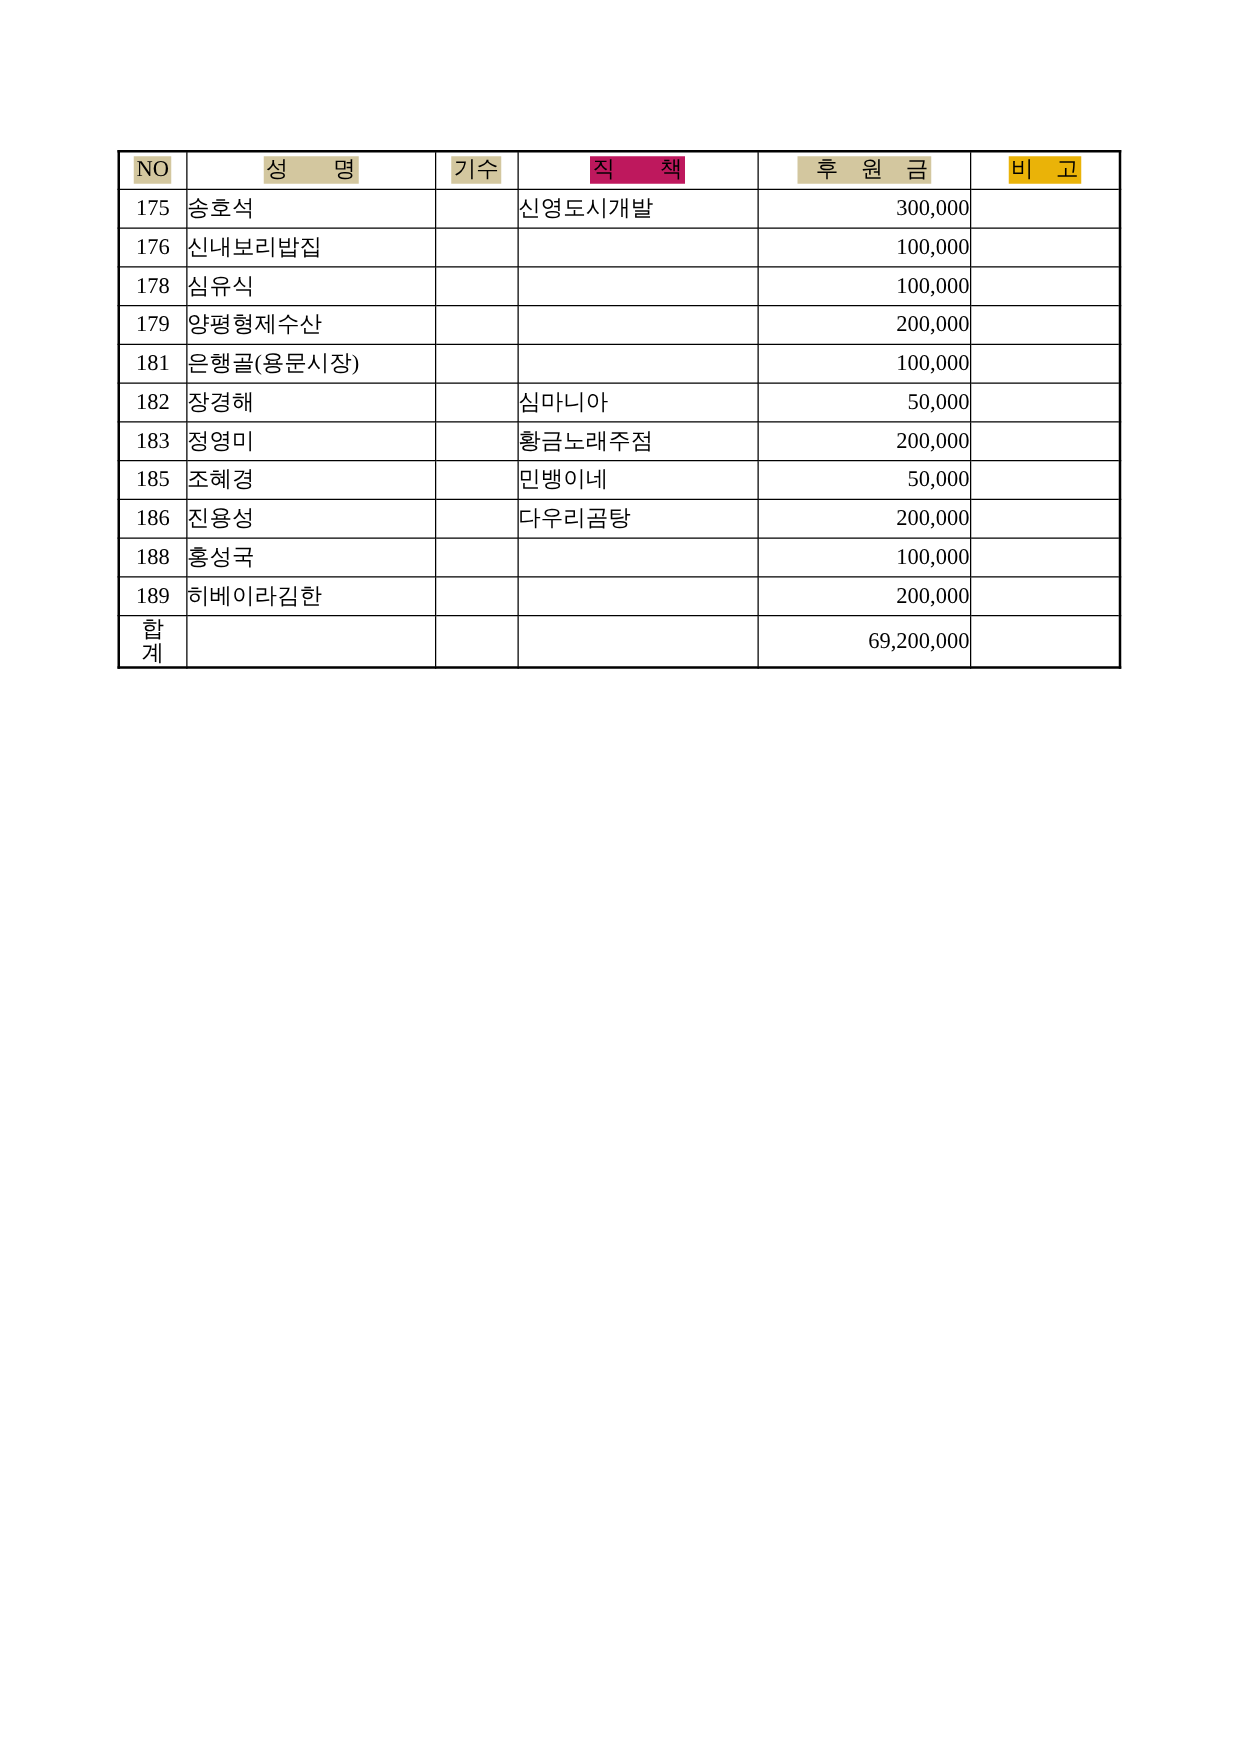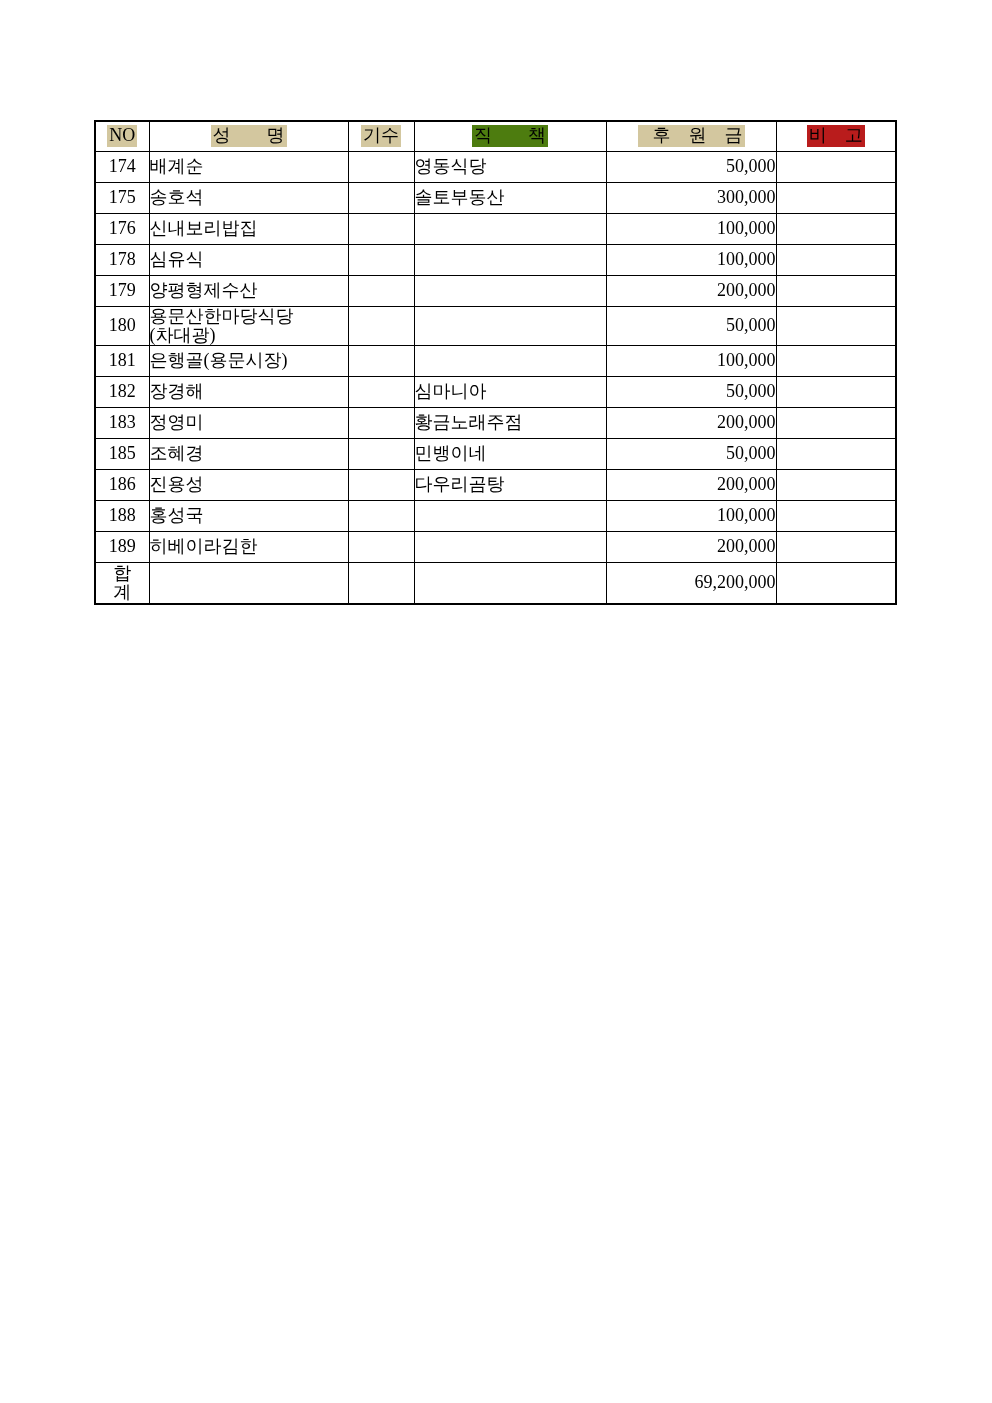--- a/index.html
+++ b/index.html
@@ -86,39 +86,31 @@
       <col style="width:66px">
       <col style="width:192px">
       <col style="width:170px">
       <col style="width:120px">
     </colgroup>
     <thead>
       <tr class="header-row">
         <th><span class="hl" style="background: rgb(211, 199, 159);">NO</span></th>
         <th><span class="hl" style="background: rgb(211, 199, 159);">성　　명</span></th>
         <th><span class="hl" style="background: rgb(211, 199, 159);">기수</span></th>
-        <th><span class="hl" style="background: #4d7c0f;">직　　책</span></th>
+        <th><span class="hl" style="background: #be185d;">직　　책</span></th>
         <th><span class="hl" style="background: rgb(211, 199, 159); padding-left: 15px;">후　원　금</span></th>
-        <th><span class="hl" style="background: #b91c1c;">비　고</span></th>
+        <th><span class="hl" style="background: #eab308;">비　고</span></th>
       </tr>
     </thead>
     <tbody id="table-body">
         <tr class="body-row">
-          <td class="c-no">174</td>
-          <td class="c-name">배계순</td>
-          <td class="c-gisu"></td>
-          <td class="c-role">영동식당</td>
-          <td class="c-amount">50,000</td>
-          <td class="c-note"></td>
-        </tr>
-        <tr class="body-row">
           <td class="c-no">175</td>
           <td class="c-name">송호석</td>
           <td class="c-gisu"></td>
-          <td class="c-role">솔토부동산</td>
+          <td class="c-role">신영도시개발</td>
           <td class="c-amount">300,000</td>
           <td class="c-note"></td>
         </tr>
         <tr class="body-row">
           <td class="c-no">176</td>
           <td class="c-name">신내보리밥집</td>
           <td class="c-gisu"></td>
           <td class="c-role"></td>
           <td class="c-amount">100,000</td>
           <td class="c-note"></td>
@@ -130,29 +122,20 @@
           <td class="c-role"></td>
           <td class="c-amount">100,000</td>
           <td class="c-note"></td>
         </tr>
         <tr class="body-row">
           <td class="c-no">179</td>
           <td class="c-name">양평형제수산</td>
           <td class="c-gisu"></td>
           <td class="c-role"></td>
           <td class="c-amount">200,000</td>
-          <td class="c-note"></td>
-        </tr>
-        <tr class="body-row tall">
-          <td class="c-no">180</td>
-          <td class="c-name">용문산한마당식당
-(차대광)</td>
-          <td class="c-gisu"></td>
-          <td class="c-role"></td>
-          <td class="c-amount">50,000</td>
           <td class="c-note"></td>
         </tr>
         <tr class="body-row">
           <td class="c-no">181</td>
           <td class="c-name">은행골(용문시장)</td>
           <td class="c-gisu"></td>
           <td class="c-role"></td>
           <td class="c-amount">100,000</td>
           <td class="c-note"></td>
         </tr>

